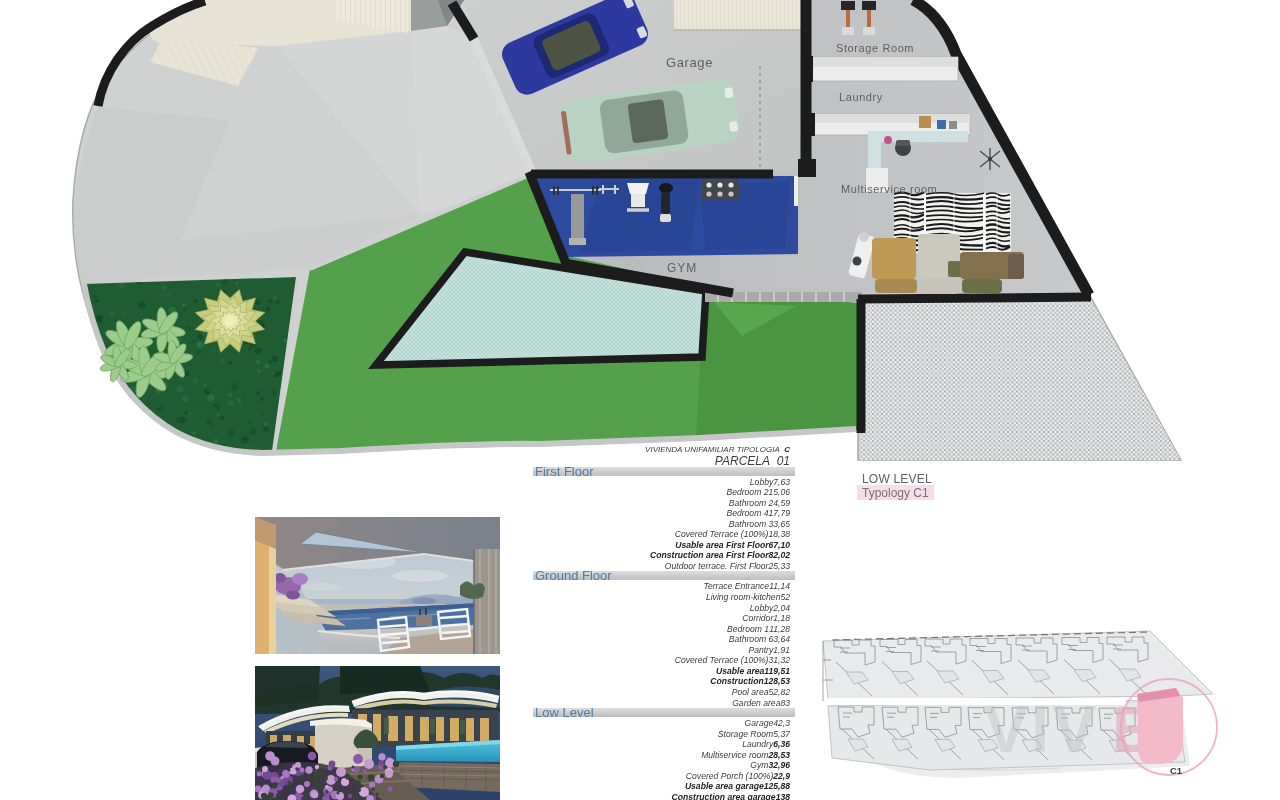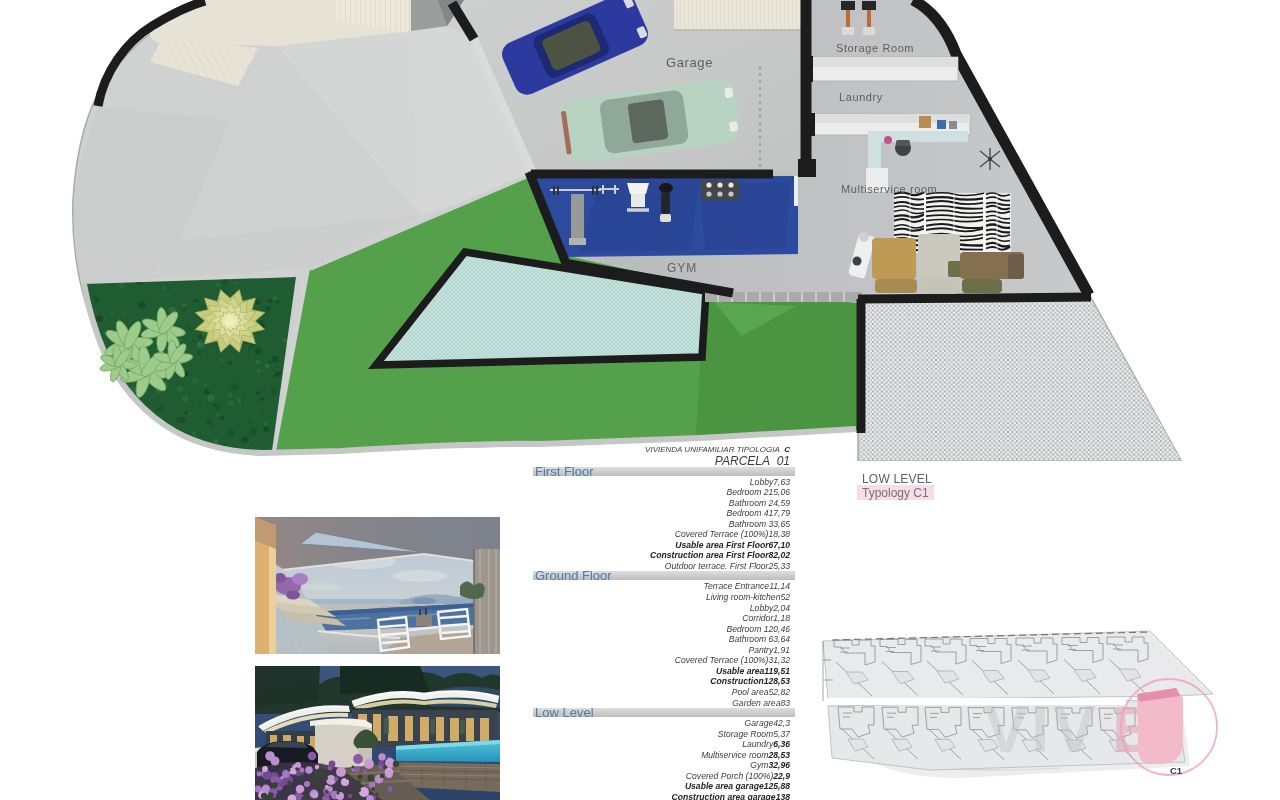--- a/index.html
+++ b/index.html
@@ -1030,21 +1030,21 @@
 <div class="trow" style="top:602.5px">
         <span>Lobby</span>
         <span>2,04</span>
       </div>
 <div class="trow" style="top:613.1px">
         <span>Corridor</span>
         <span>1,18</span>
       </div>
 <div class="trow" style="top:623.6px">
         <span>Bedroom 1</span>
-        <span>20,46</span>
+        <span>11,28</span>
       </div>
 <div class="trow" style="top:634.2px">
         <span>Bathroom 6</span>
         <span>3,64</span>
       </div>
 <div class="trow" style="top:644.7px">
         <span>Pantry</span>
         <span>1,91</span>
       </div>
 <div class="trow" style="top:655.3px">

